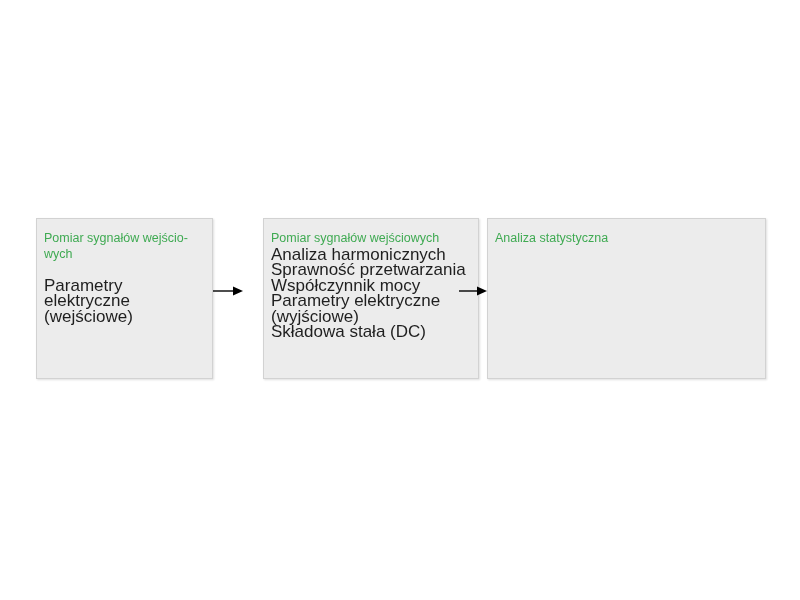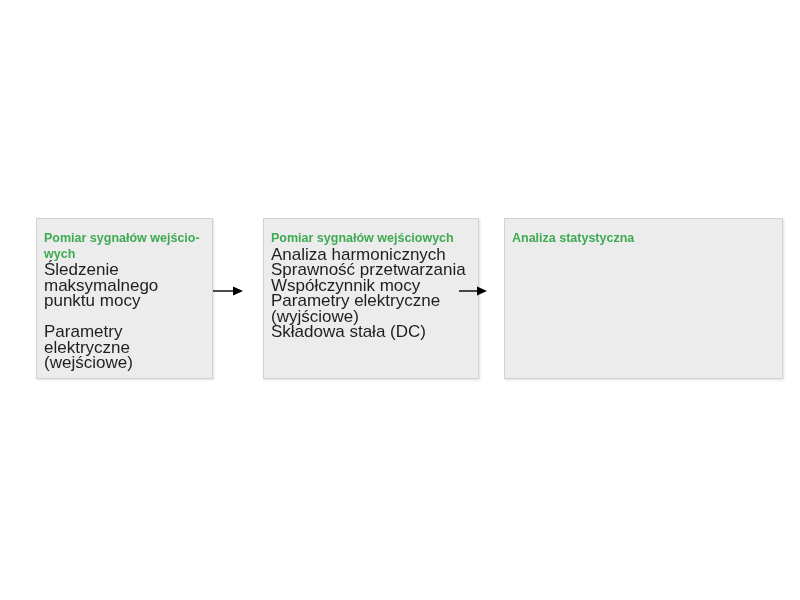--- a/index.html
+++ b/index.html
@@ -18,25 +18,25 @@
   .flow-box {
     position: absolute;
     box-sizing: border-box;
     background: #ececec;
     border: 1px solid #d2d2d2;
     box-shadow: 1px 1px 2px rgba(0,0,0,0.13);
     padding: 12px 7px 8px 7px;
   }
   .box-1 { left: 36px;  top: 218px; width: 177px; height: 161px; }
   .box-2 { left: 243px; top: 218px; width: 216px; height: 161px; margin-left: 20px; }
-  .box-3 { left: 504px; top: 218px; width: 279px; height: 161px; }
+  .box-3 { left: 487px; top: 218px; width: 279px; height: 161px; }
 
   .box-heading {
     color: #3faa52;
-    font-weight: bold;
+    font-weight: normal;
     font-size: 12.5px;
     line-height: 15.5px;
     margin: 0 0 0 0;
     white-space: pre-line;
   }
   .box-lines {
     color: #1f1f1f;
     font-size: 17px;
     line-height: 15.5px;
     white-space: pre-line;
@@ -53,22 +53,20 @@
   .arrow svg { display: block; }
 </style>
 </head>
 <body>
 
 <div id="canvas">
 
   <div class="flow-box box-1">
     <div class="box-heading">Pomiar sygnałów wejścio-
 wych</div>
-    <div class="box-lines">Śledzenie maksymalnego
-punktu mocy</div>
     <div class="spacer-line"></div>
     <div class="box-lines">Parametry elektryczne
 (wejściowe)</div>
   </div>
 
   <div class="arrow arrow-1">
     <svg width="30" height="12" viewBox="0 0 30 12">
       <line x1="0" y1="6" x2="22" y2="6" stroke="#000000" stroke-width="1.4"></line>
       <polygon points="20,1.5 30,6 20,10.5" fill="#000000"></polygon>
     </svg>

